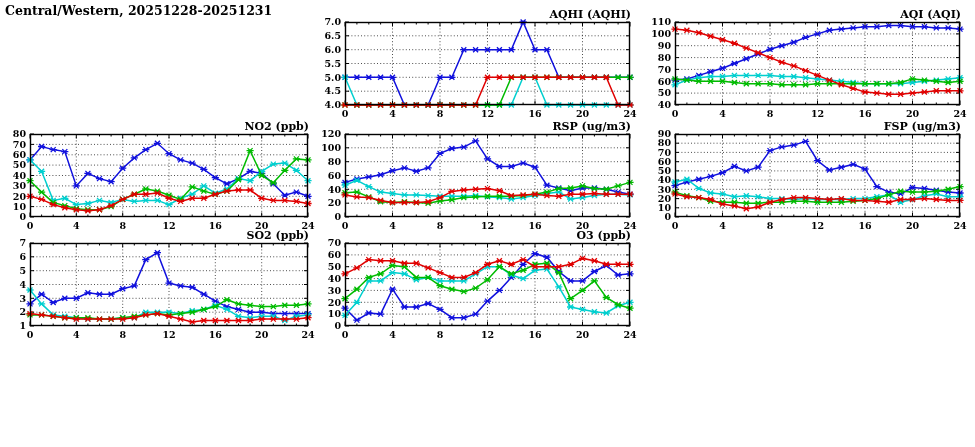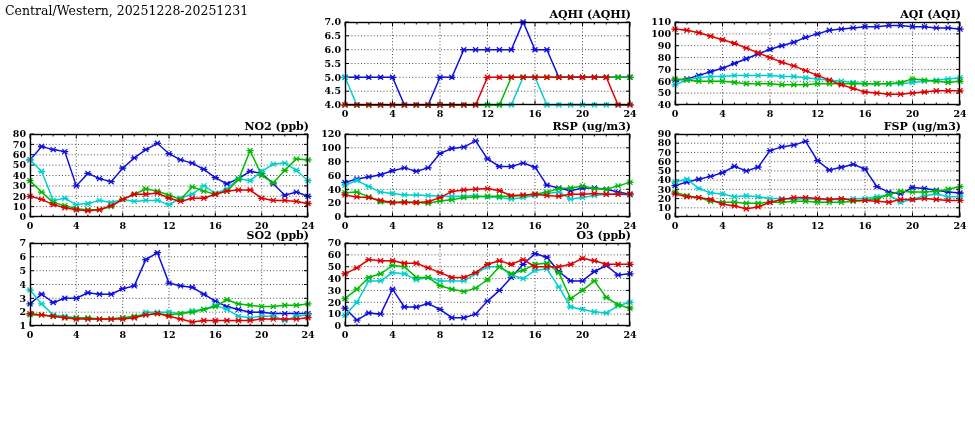--- a/index.html
+++ b/index.html
@@ -1,18 +1,18 @@
 <!DOCTYPE html>
 <html><head>
 <meta charset="utf-8">
 <style>
   html,body{margin:0;padding:0;}
   body{width:975px;height:447px;background:#ffffff;position:relative;overflow:hidden;
        font-family:"DejaVu Serif",serif;}
-  #page-title{position:absolute;left:5px;top:3px;font-size:12.5px;font-weight:normal;color:#000;}
+  #page-title{position:absolute;left:5px;top:3px;font-size:12.5px;font-weight:bold;color:#000;}
   .chart{position:absolute;}
   .chart svg{overflow:visible;display:block;}
   .axis-lbl{font-family:"DejaVu Serif",serif;font-size:9.5px;font-weight:bold;fill:#000;}
   .chart-ttl{font-family:"DejaVu Serif",serif;font-size:11px;font-weight:bold;fill:#000;}
 </style>
 </head>
 <body>
 
 <div id="page-title">Central/Western, 20251228-20251231</div>
 

